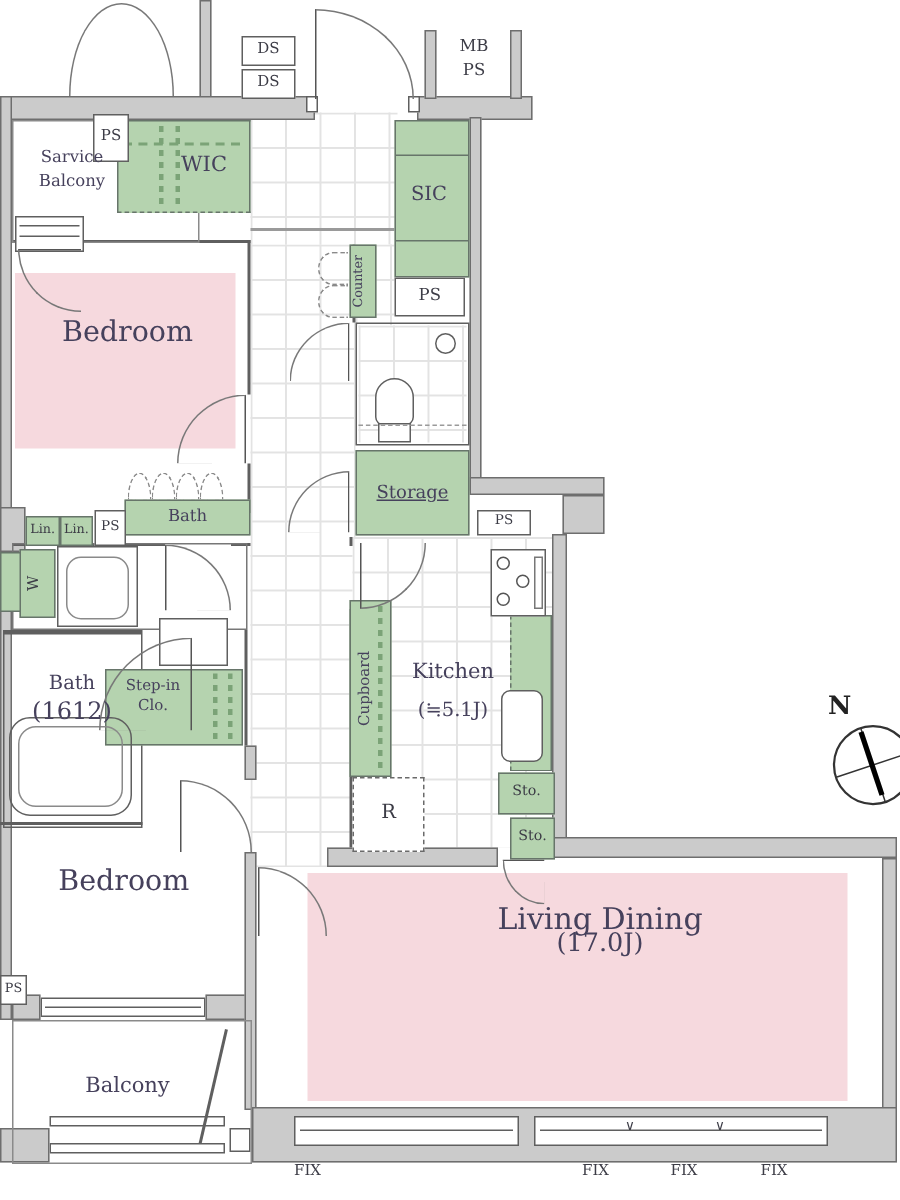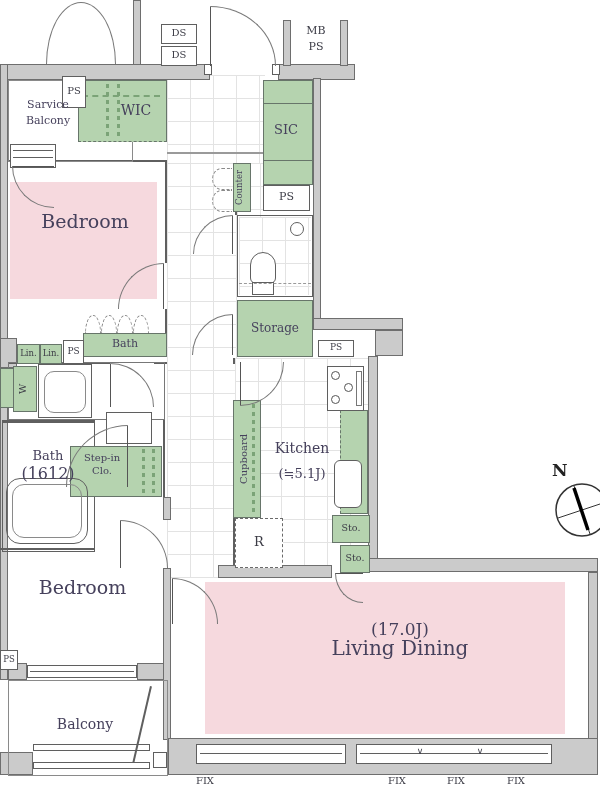--- a/index.html
+++ b/index.html
@@ -156,32 +156,32 @@
 
   <div class="arc" style="left:212px;top:168px;width:20px;height:22px;border:1px dashed #8a8a8a;border-right:0;border-radius:50% 0 0 50%/50% 0 0 50%;"></div>
   <div class="arc" style="left:212px;top:190px;width:20px;height:22px;border:1px dashed #8a8a8a;border-right:0;border-radius:50% 0 0 50%/50% 0 0 50%;"></div>
   <div class="arc" style="left:85px;top:315px;width:16px;height:18px;border:1px dashed #8a8a8a;border-bottom:0;border-radius:50% 50% 0 0/100% 100% 0 0;"></div>
   <div class="arc" style="left:101px;top:315px;width:16px;height:18px;border:1px dashed #8a8a8a;border-bottom:0;border-radius:50% 50% 0 0/100% 100% 0 0;"></div>
   <div class="arc" style="left:117px;top:315px;width:16px;height:18px;border:1px dashed #8a8a8a;border-bottom:0;border-radius:50% 50% 0 0/100% 100% 0 0;"></div>
   <div class="arc" style="left:133px;top:315px;width:16px;height:18px;border:1px dashed #8a8a8a;border-bottom:0;border-radius:50% 50% 0 0/100% 100% 0 0;"></div>
 
   <div class="lbl" style="left:20px;top:210px;width:130px;font-size:19px;">Bedroom</div>
   <div class="lbl" style="left:20px;top:576px;width:125px;font-size:19px;">Bedroom</div>
-  <div class="lbl" style="left:300px;top:600px;width:200px;font-size:20px;margin-top:36px;">Living Dining</div>
+  <div class="lbl" style="left:300px;top:600px;width:200px;font-size:20px;">Living Dining</div>
   <div class="lbl" style="left:300px;top:619px;width:200px;font-size:17px;">(17.0J)</div>
   <div class="lbl" style="left:262px;top:440px;width:80px;font-size:14px;">Kitchen</div>
   <div class="lbl" style="left:258px;top:466px;width:88px;font-size:13px;">(≒5.1J)</div>
   <div class="lbl" style="left:12px;top:448px;width:72px;font-size:13px;">Bath</div>
   <div class="lbl" style="left:10px;top:464px;width:76px;font-size:16px;">(1612)</div>
   <div class="lbl" style="left:8px;top:98px;width:80px;font-size:11px;">Sarvice</div>
   <div class="lbl" style="left:6px;top:114px;width:84px;font-size:11px;">Balcony</div>
   <div class="lbl" style="left:40px;top:716px;width:90px;font-size:14px;">Balcony</div>
   <div class="lbl" style="left:108px;top:102px;width:56px;font-size:14px;">WIC</div>
   <div class="lbl" style="left:263px;top:122px;width:46px;font-size:13px;">SIC</div>
-  <div class="lbl" style="left:237px;top:321px;width:76px;font-size:12px;">Storage</div>
+  <div class="lbl" style="left:237px;top:321px;width:76px;font-size:12px;text-decoration:underline;">Storage</div>
   <div class="lbl" style="left:83px;top:337px;width:84px;font-size:11px;">Bath</div>
   <div class="lbl vert" style="left:234px;top:164px;width:16px;height:47px;font-size:8.5px;">Counter</div>
   <div class="lbl vert" style="left:238px;top:424px;width:16px;height:70px;font-size:10px;">Cupboard</div>
   <div class="lbl" style="left:70px;top:452px;width:64px;font-size:10px;">Step-in</div>
   <div class="lbl" style="left:70px;top:465px;width:64px;font-size:10px;">Clo.</div>
   <div class="lbl sm" style="left:161px;top:27px;width:36px;font-size:10px;">DS</div>
   <div class="lbl sm" style="left:161px;top:49px;width:36px;font-size:10px;">DS</div>
   <div class="lbl sm" style="left:294px;top:24px;width:44px;font-size:11px;">MB</div>
   <div class="lbl sm" style="left:294px;top:40px;width:44px;font-size:11px;">PS</div>
   <div class="lbl sm" style="left:62px;top:85px;width:24px;font-size:10px;">PS</div>

